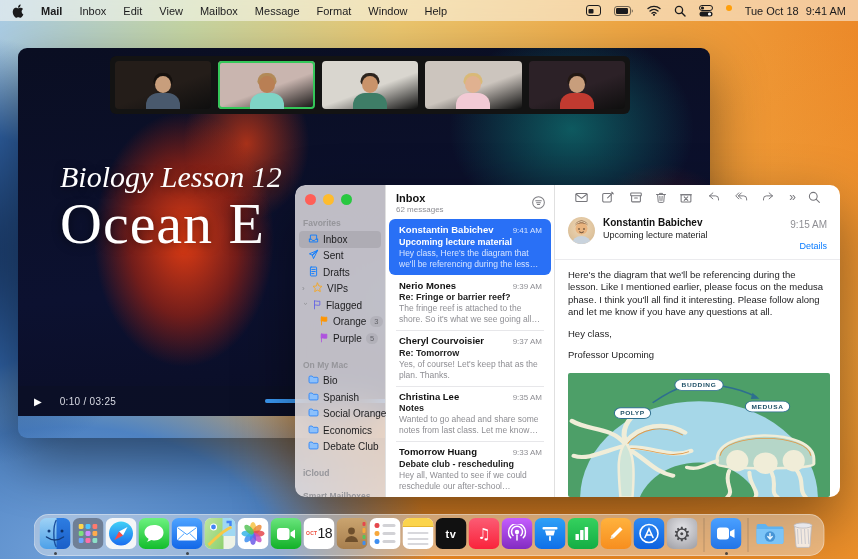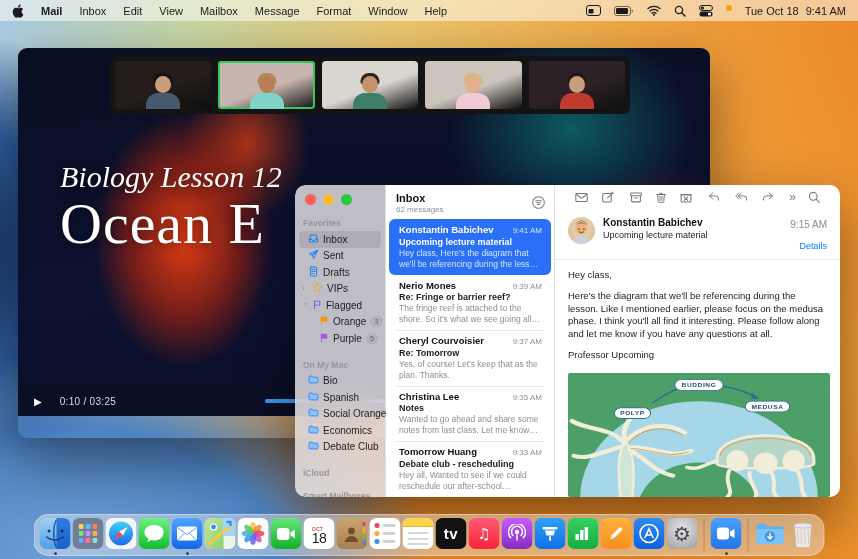--- a/index.html
+++ b/index.html
@@ -110,21 +110,21 @@
     display:flex; align-items:center; padding:0 5px; gap:2px; z-index:60; backdrop-filter:blur(12px); }
   .dwrap { position:relative; width:31px; height:38px; display:flex; justify-content:center; }
   .dicon { width:31px; height:31px; border-radius:7px; margin-top:2px; position:relative; overflow:hidden;
     display:flex; align-items:center; justify-content:center; }
   .ddot { position:absolute; bottom:-1px; left:50%; transform:translateX(-50%); width:3px; height:3px; border-radius:50%; background:rgba(40,40,40,0.8); }
   .ddiv { width:1px; height:34px; background:rgba(60,60,60,0.25); margin:0 4px; }
   .cal-m { font-size:5px; font-weight:bold; color:#ec4e3d; letter-spacing:0.3px; margin-top:3px; }
   .cal-d { font-size:14px; color:#1d1d1f; line-height:13px; letter-spacing:-0.5px; }
   .gear { font-family:"DejaVu Sans",sans-serif; font-size:20px; color:#48484c; line-height:1; }
   .note-glyph { font-family:"DejaVu Sans",sans-serif; color:#fff; font-size:15px; }
-  .tv-glyph { color:#fff; font-weight:bold; font-size:15px; letter-spacing:0.5px; }
+  .tv-glyph { color:#fff; font-weight:bold; font-size:11px; letter-spacing:0.5px; }
 </style>
 </head>
 <body>
 
 <div class="desktop"></div>
 
 <div class="menubar">
   <div class="left">
     <span class="mb-ic">
       <svg width="12" height="14" viewBox="0 0 16 19">
@@ -475,22 +475,22 @@
       <div class="md-h-c">
         <div class="md-sender">Konstantin Babichev</div>
         <div class="md-subj">Upcoming lecture material</div>
       </div>
       <div class="md-h-r">
         <div class="md-time">9:15 AM</div>
         <div class="md-details">Details</div>
       </div>
     </div>
     <div class="md-body" id="md-body">
+        <p>Here's the diagram that we'll be referencing during the lesson. Like I mentioned earlier, please focus on the medusa phase. I think you'll all find it interesting. Please follow along and let me know if you have any questions at all.</p>
         <p>Hey class,</p>
-        <p>Here's the diagram that we'll be referencing during the lesson. Like I mentioned earlier, please focus on the medusa phase. I think you'll all find it interesting. Please follow along and let me know if you have any questions at all.</p>
         <p>Professor Upcoming</p>
       </div>
     <div class="md-diagram">
       <svg width="100%" height="100%" viewBox="0 0 260 150" preserveAspectRatio="none">
         <rect x="0" y="0" width="260" height="150" fill="#4d9f68"></rect>
         <circle cx="130" cy="152" r="118" fill="#a6d7e8"></circle>
         <circle cx="130" cy="170" r="62" fill="#4d9f68"></circle>
 
         <path d="M84 36 Q103 20 116 16" fill="none" stroke="#2e6f8f" stroke-width="1.6"></path>
         <path d="M112 12.5 L119 15.8 L112.5 19.5 Z" fill="#2e6f8f"></path>
@@ -631,21 +631,21 @@
         <div style="position:absolute;inset:0;background:linear-gradient(180deg,#69e57c,#12b127)"></div>
         <svg style="position:relative" width="20" height="14" viewBox="0 0 20 14">
           <rect x="0.5" y="1" width="12.5" height="12" rx="3" fill="#fff"></rect>
           <path d="M14 5.5 L18.5 2.5 V11.5 L14 8.5z" fill="#fff"></path>
         </svg>
       </div>
     </div>
     <div class="dwrap">
       <div class="dicon" title="Calendar">
         <div style="position:absolute;inset:0;background:#fff;display:flex;flex-direction:column;align-items:center"></div>
-        <div style="position:relative;display:flex;flex-direction:column;align-items:flex-start">
+        <div style="position:relative;display:flex;flex-direction:row;align-items:flex-start">
           <span class="cal-m">OCT</span>
           <span class="cal-d">18</span>
         </div>
       </div>
     </div>
     <div class="dwrap">
       <div class="dicon" title="Contacts">
         <div style="position:absolute;inset:0;background:linear-gradient(180deg,#caa46f,#a87f4e)"></div>
         <div style="position:absolute;right:2px;top:4px;bottom:4px;width:3px;display:flex;flex-direction:column;gap:2px;">
           <div style="flex:1;background:#e5484d;border-radius:1px"></div>

